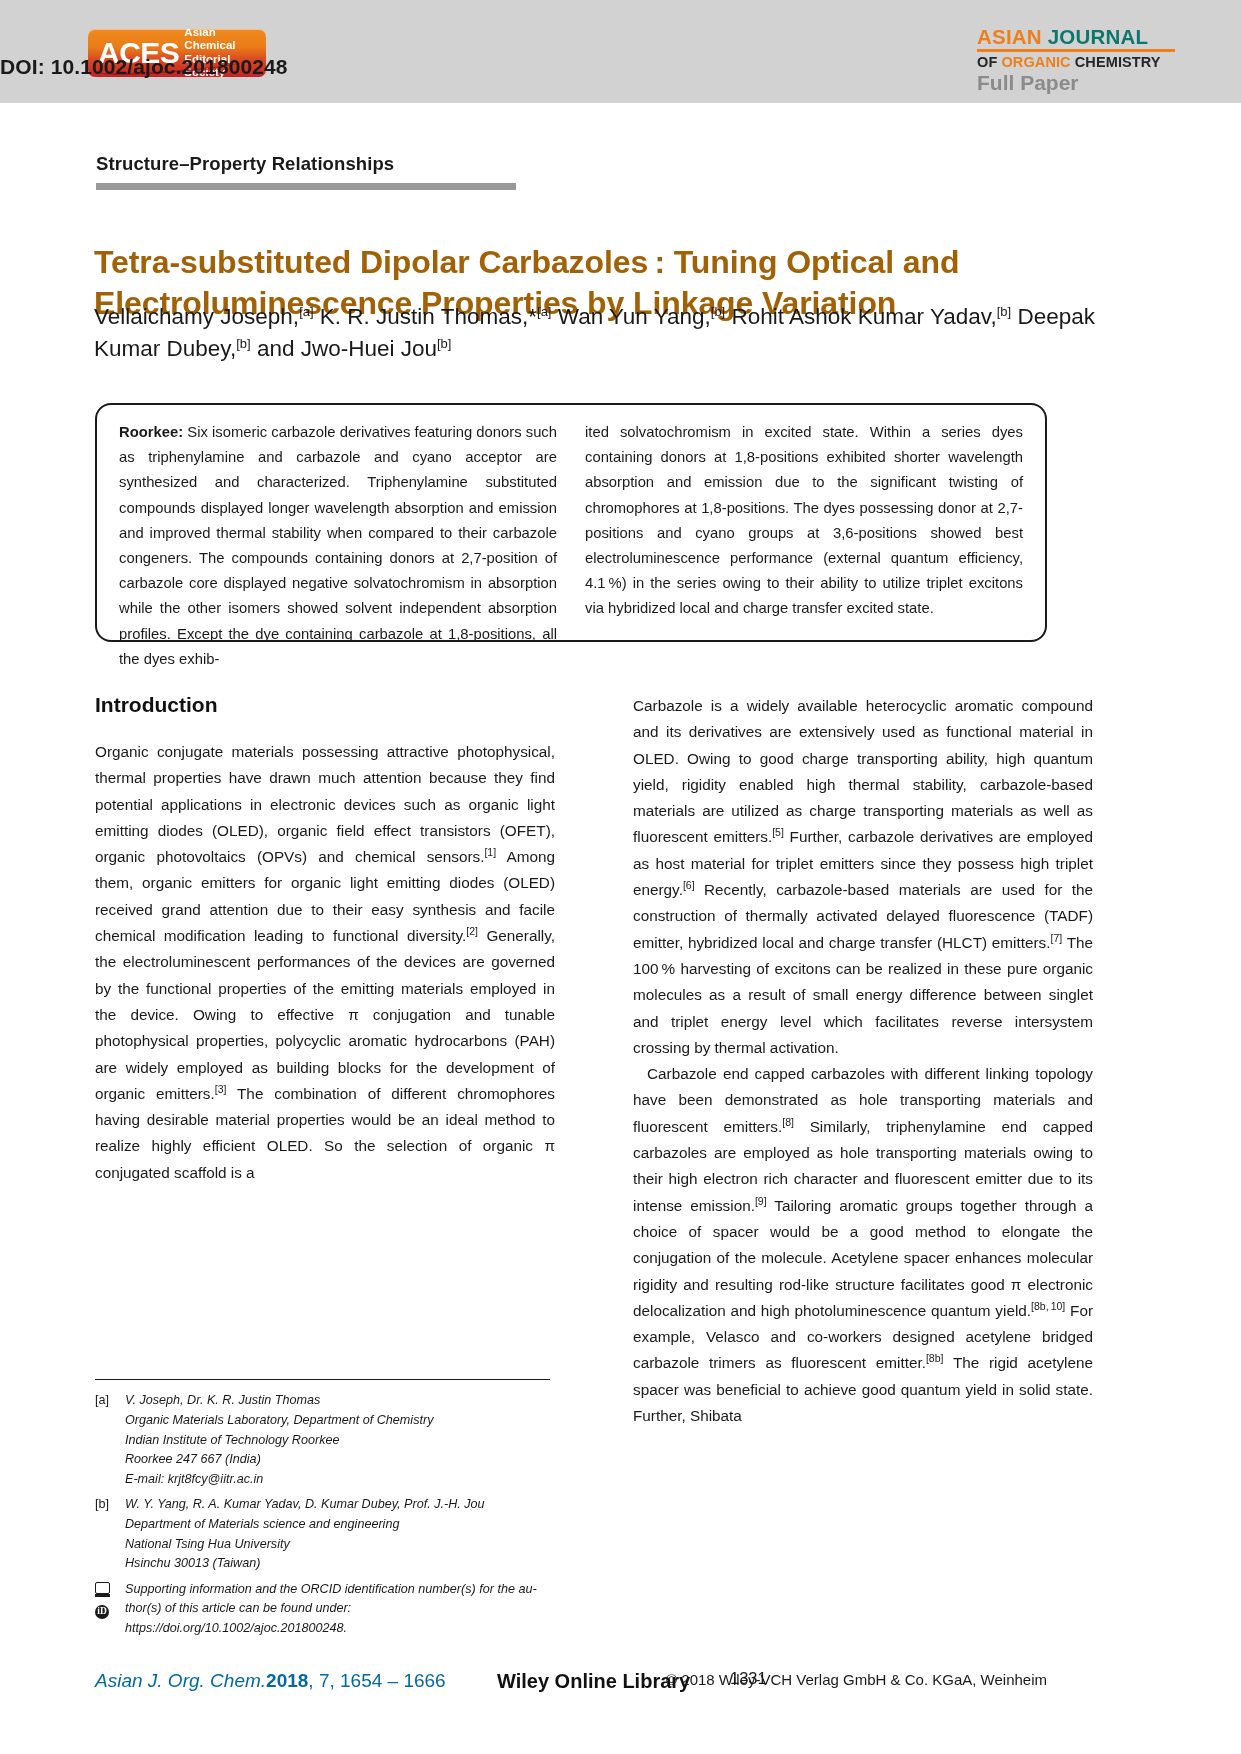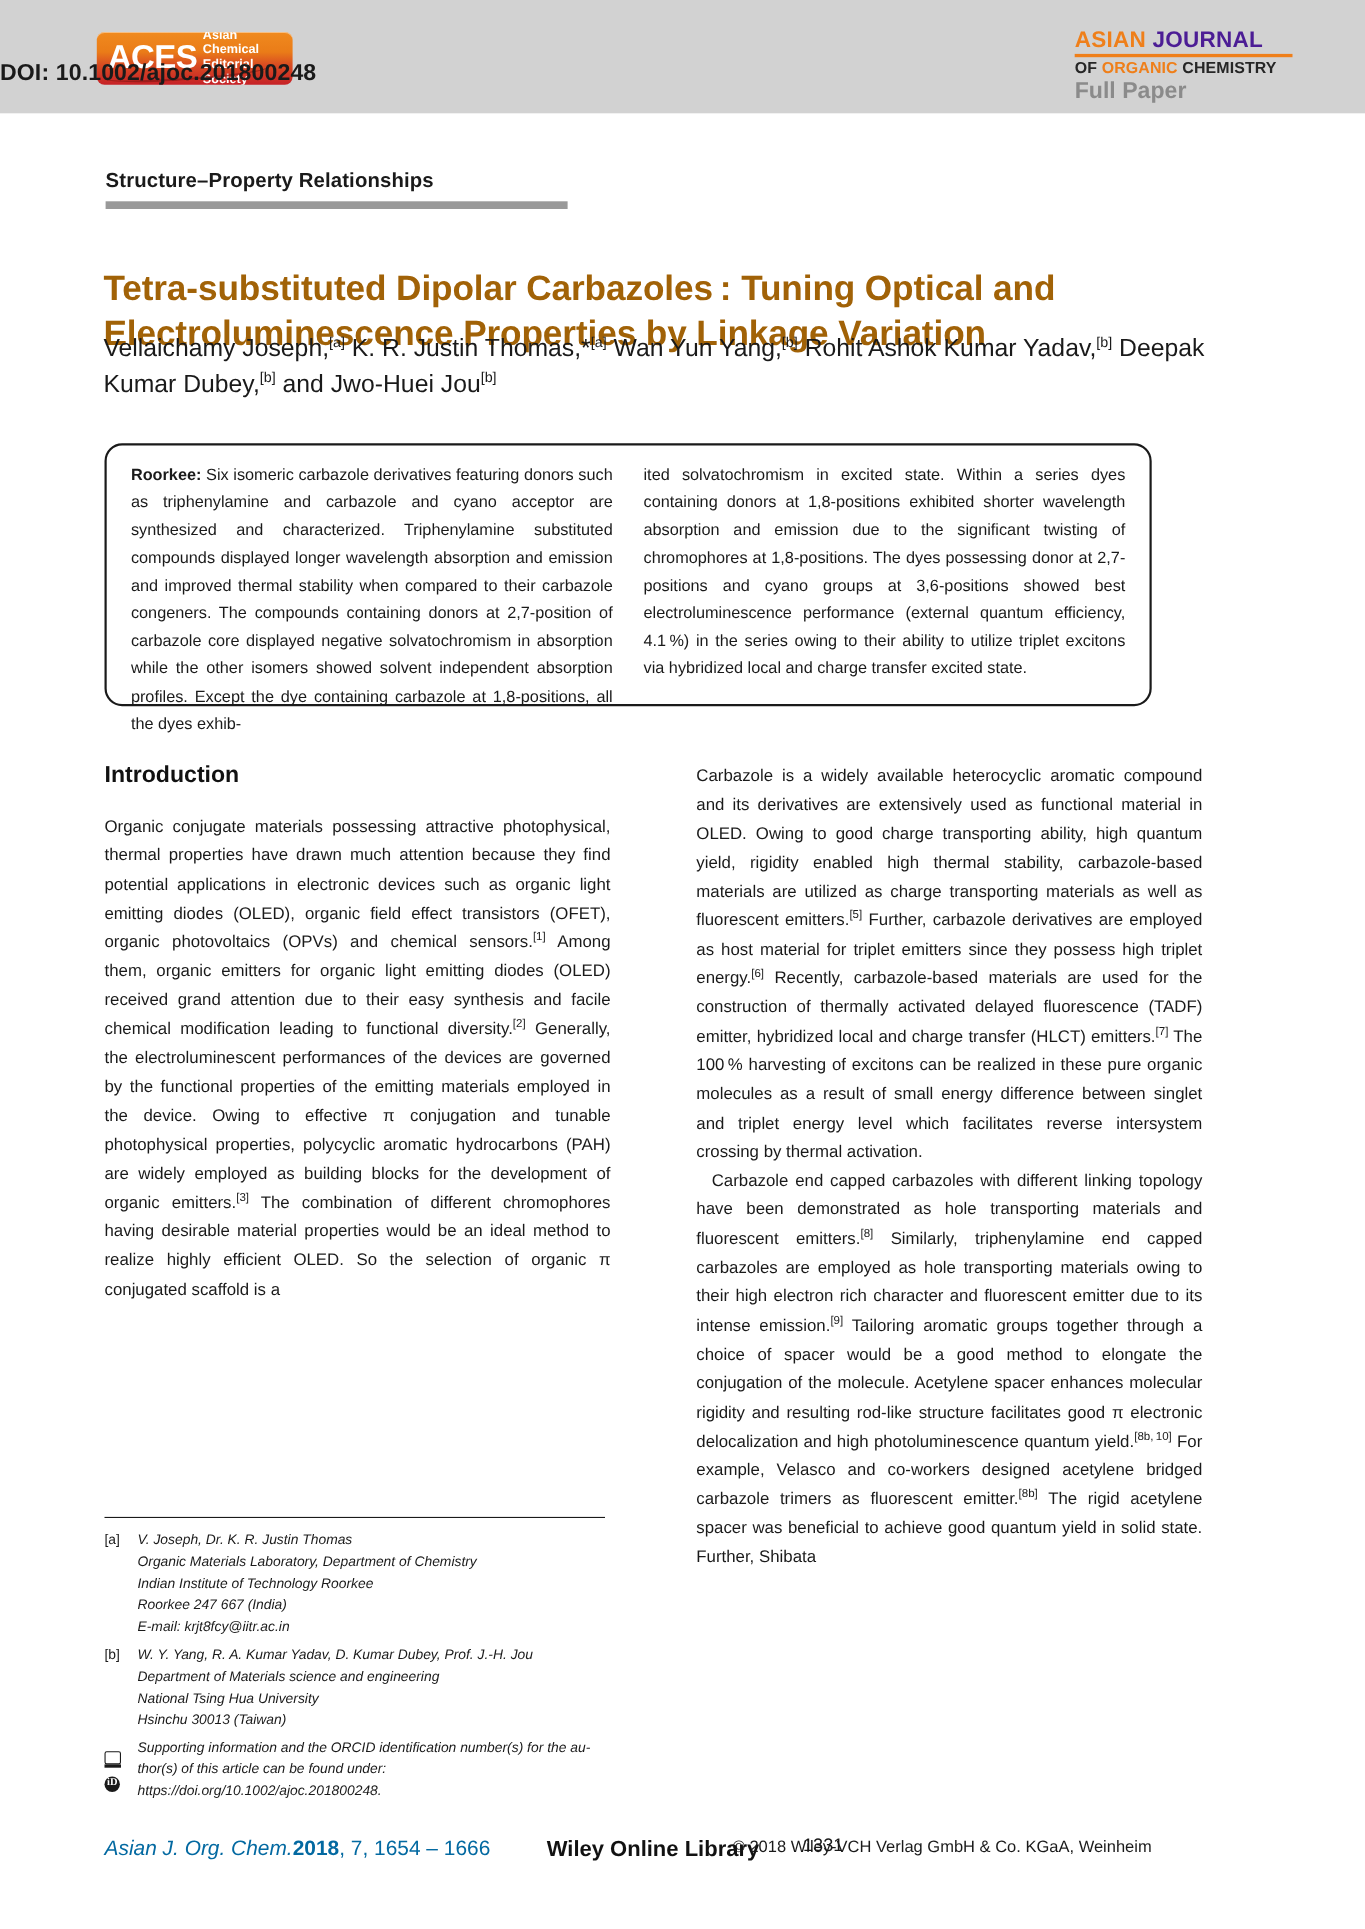--- a/index.html
+++ b/index.html
@@ -82,21 +82,21 @@
     text-align: left;
   }
   .jl-line1 {
     font-size: 20.5px;
     font-weight: bold;
     letter-spacing: .2px;
     line-height: 22px;
     white-space: nowrap;
   }
   .jl-line1 .orange { color: #ef7f1a; }
-  .jl-line1 .dark { color: #4c1d95; margin-top: 24px; }
+  .jl-line1 .dark { color: #0f766e; margin-top: 24px; }
   .jl-rule {
     height: 3px;
     background: #ef7f1a;
     margin: 1px 0 2px 0;
     width: 198px;
   }
   .jl-line2 {
     font-size: 14.5px;
     font-weight: bold;
     letter-spacing: .1px;
@@ -240,21 +240,21 @@
   .fn-label {
     width: 30px;
     flex: none;
     font-style: normal;
   }
   .fn-body { flex: 1; }
   .fn-icon {
     width: 30px;
     flex: none;
     display: flex;
-    align-items: center;
+    align-items: flex-start;
     padding-top: 2px;
   }
   .icon-monitor {
     width: 15px; height: 12px;
     border: 1.6px solid #1a1a1a;
     border-radius: 2px;
     position: relative;
     box-sizing: border-box;
   }
   .icon-monitor::after {

